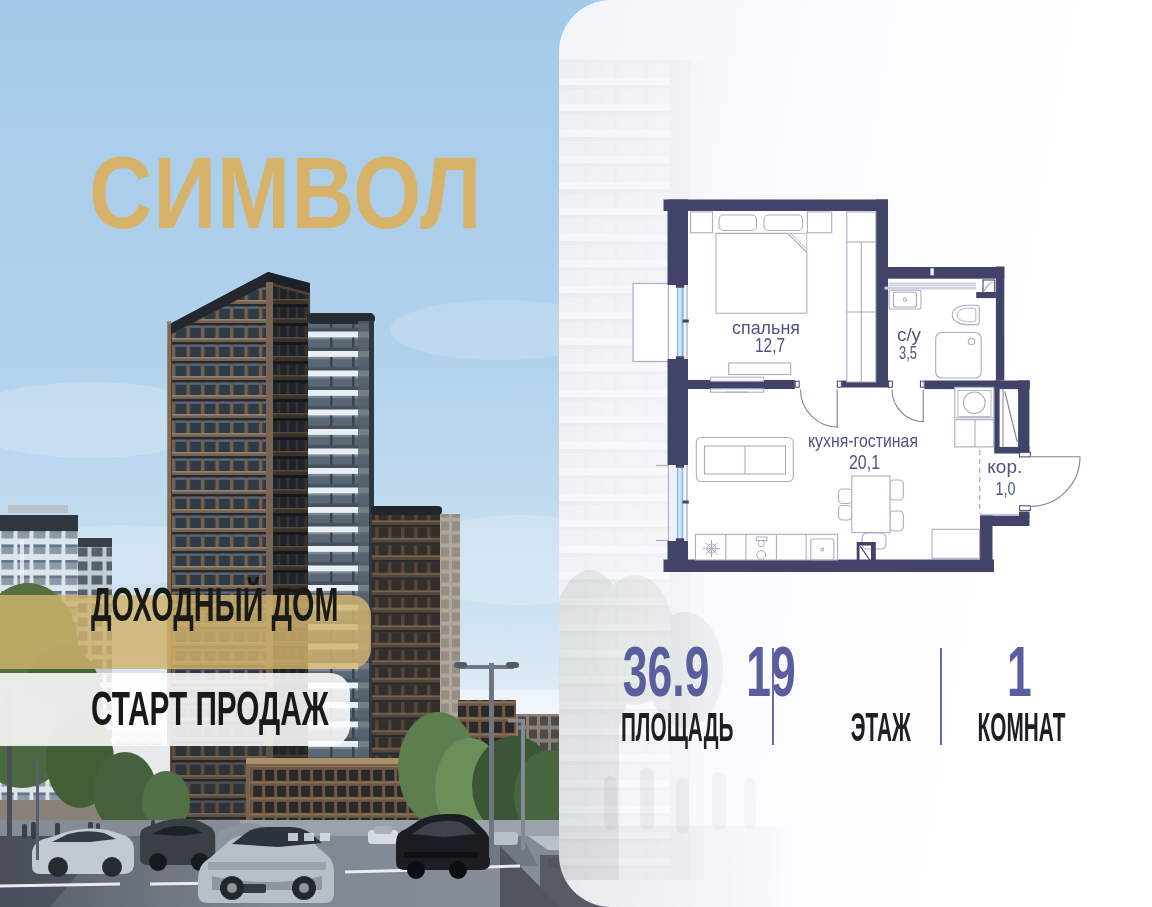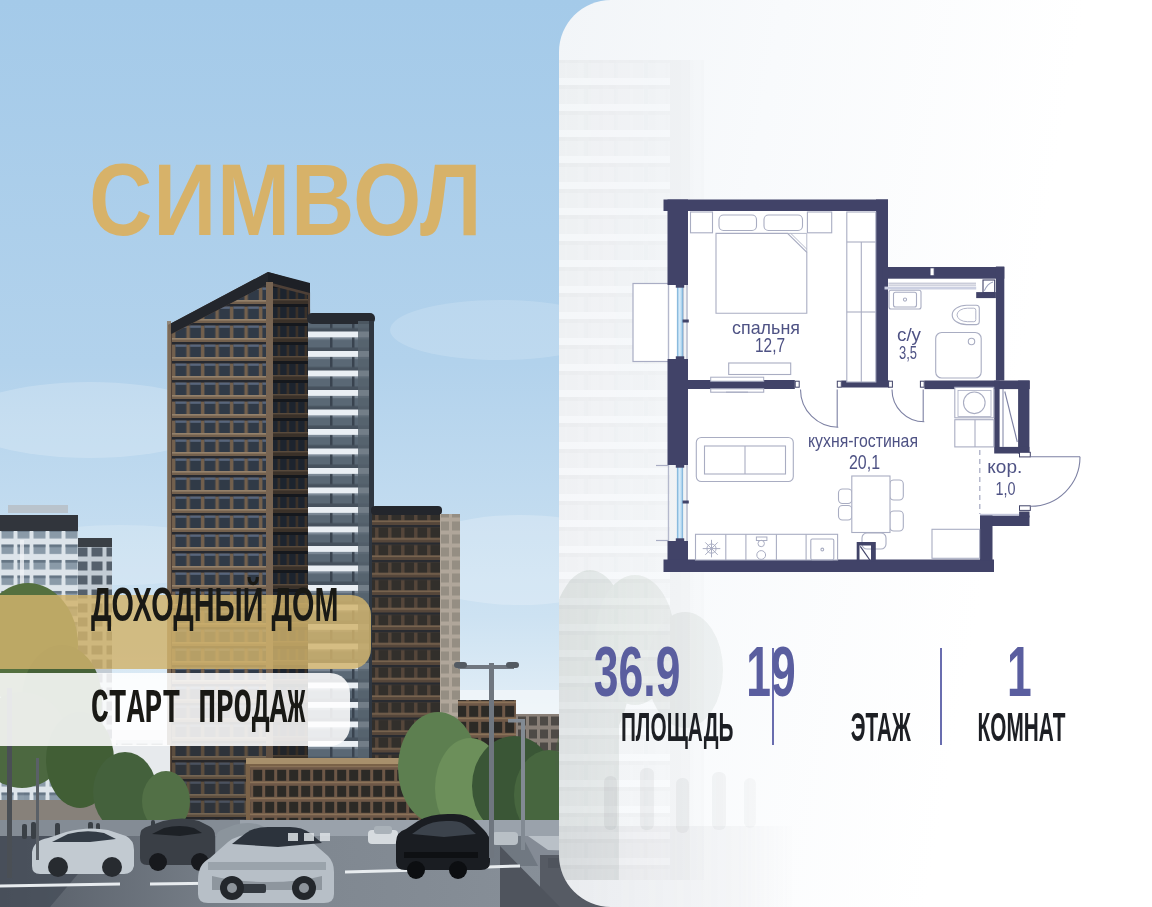--- a/index.html
+++ b/index.html
@@ -544,37 +544,37 @@
     <text x="909" y="340.5" font-size="19" textLength="24" lengthAdjust="spacingAndGlyphs">с/у</text>
     <text x="908" y="359" font-size="19" textLength="18" lengthAdjust="spacingAndGlyphs">3,5</text>
     <text x="863" y="446.5" font-size="19" textLength="110" lengthAdjust="spacingAndGlyphs">кухня-гостиная</text>
     <text x="864.5" y="469" font-size="20" textLength="31" lengthAdjust="spacingAndGlyphs">20,1</text>
     <text x="1004.8" y="473" font-size="19" textLength="35" lengthAdjust="spacingAndGlyphs">кор.</text>
     <text x="1005.5" y="494.5" font-size="19" textLength="20" lengthAdjust="spacingAndGlyphs">1,0</text>
   </g>
   </g>
 </svg>
 
-<div class="abs" style="left:89px;top:154px;width:381px;height:92px;">
+<div class="abs" style="left:89px;top:147px;width:381px;height:92px;">
   <div style="transform:scaleX(0.86);transform-origin:0 0;white-space:nowrap;color:#d7b269;font-weight:bold;font-size:102px;line-height:92px;letter-spacing:1px;">СИМВОЛ</div>
 </div>
 
 <div class="abs" style="left:0;top:595px;width:371px;height:74px;border-radius:0 20px 20px 0;background:rgba(209,179,108,0.84);"></div>
 
 <div class="abs" style="left:91px;top:574px;width:280px;height:62px;">
   <div style="transform:scaleX(0.60);transform-origin:0 0;white-space:nowrap;color:#191915;font-weight:bold;font-size:48px;line-height:62px;">ДОХОДНЫЙ ДОМ</div>
 </div>
 
 <div class="abs" style="left:0;top:673px;width:350px;height:73px;border-radius:0 20px 20px 0;background:rgba(255,255,255,0.87);"></div>
 
-<div class="abs" style="left:91px;top:679px;width:260px;height:60px;font-family:Liberation Mono, monospace;">
+<div class="abs" style="left:91px;top:679px;width:260px;height:60px;">
   <div style="transform:scaleX(0.62);transform-origin:0 0;white-space:nowrap;color:#191915;font-weight:bold;font-size:48px;line-height:60px;">СТАРТ ПРОДАЖ</div>
 </div>
 
-<div class="abs" style="left:569px;top:637px;width:240px;text-align:left;">
+<div class="abs" style="left:546px;top:637px;width:240px;text-align:center;">
   <div style="display:inline-block;transform:scaleX(0.635);color:#5a5e9f;font-size:70px;font-weight:bold;line-height:70px;">36.9</div>
 </div>
 
 <div class="abs" style="left:569px;top:707px;width:240px;">
   <div style="display:inline-block;transform:scaleX(0.52);color:#1d1f24;font-size:40px;font-weight:bold;line-height:40px;">ПЛОЩАДЬ</div>
 </div>
 
 <div class="abs" style="left:772px;top:648px;width:2px;height:97px;background:#696daf;"></div>
 
 <div class="abs" style="left:732px;top:637px;width:240px;text-align:left;">

